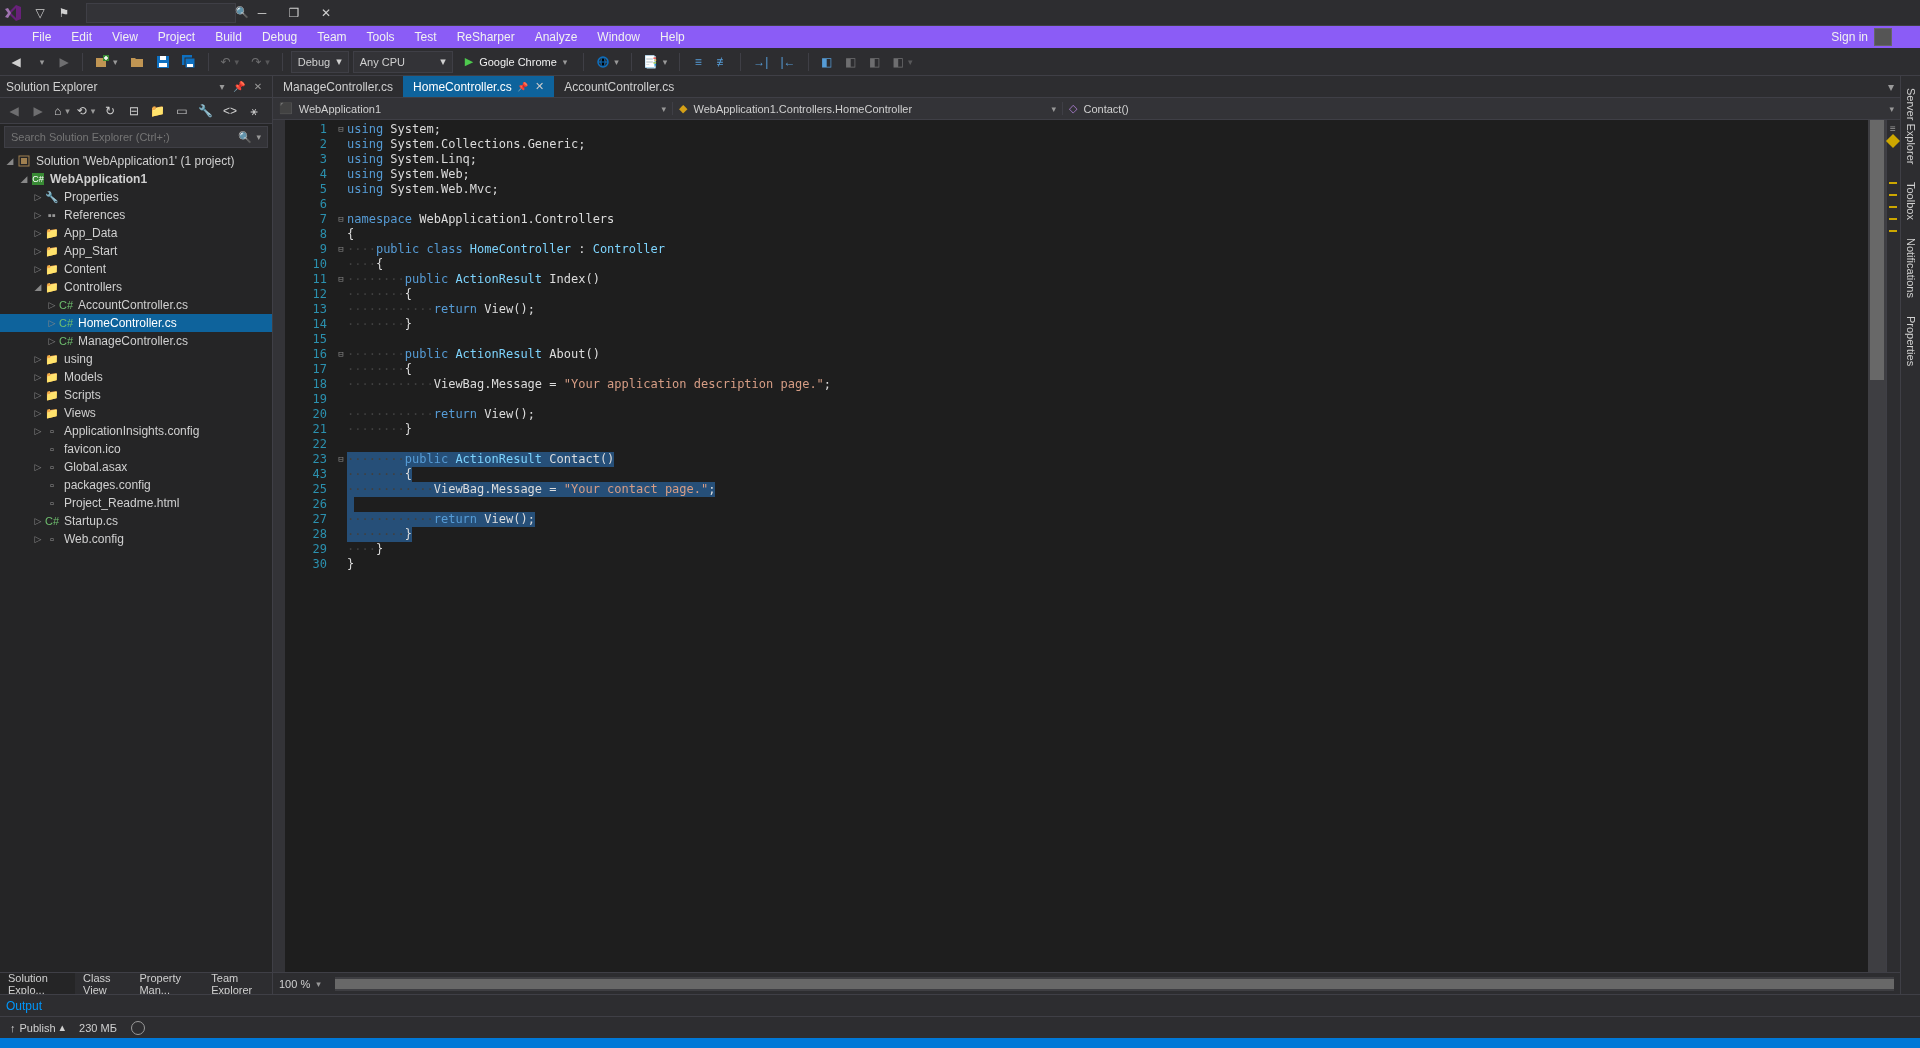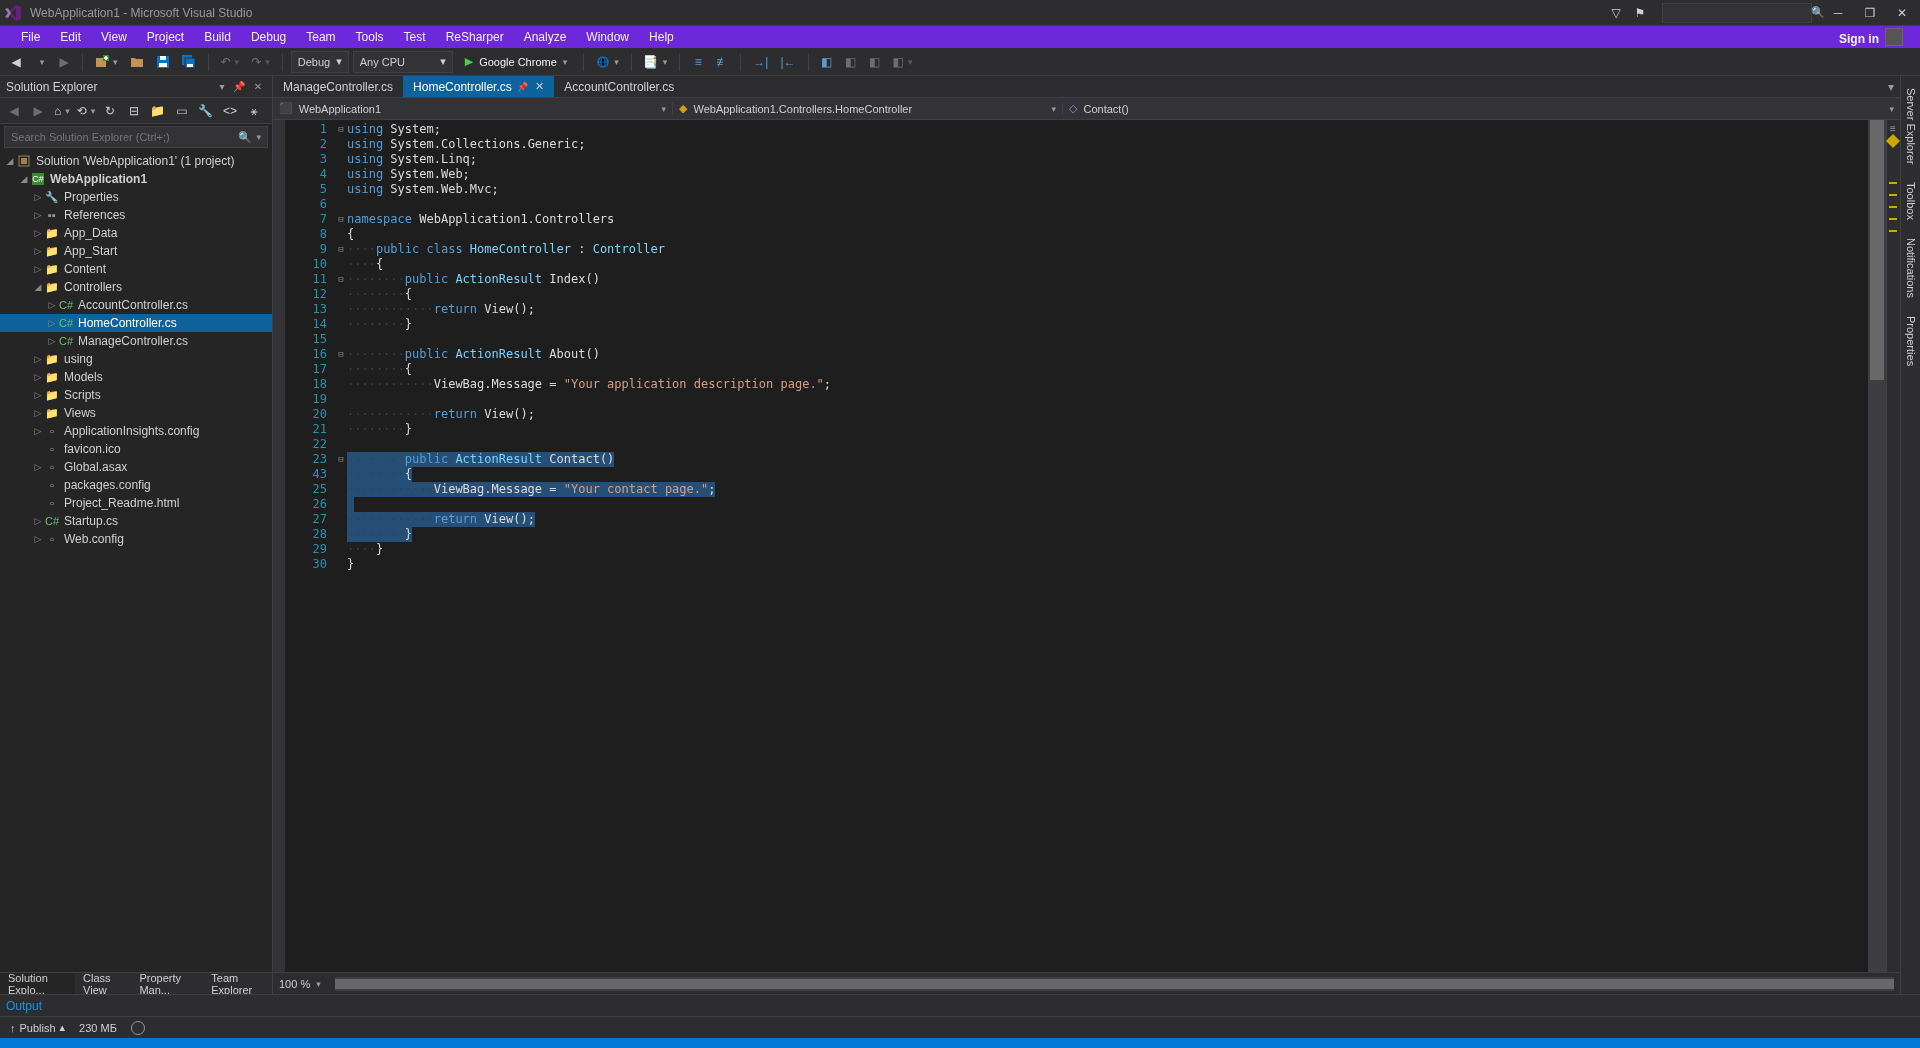--- a/index.html
+++ b/index.html
@@ -25,27 +25,27 @@
 .titlebar .vs-icon { width: 18px; height: 18px; margin-right: 8px; display: flex; align-items: center; justify-content: center; }
 .titlebar .title-text { flex: 1; color: #999; font-size: 12px; }
 .titlebar-right { display: flex; align-items: center; gap: 4px; }
 .titlebar-right .tbbtn { width: 20px; height: 18px; display: flex; align-items: center; justify-content: center; color: #d0d0d0; cursor: pointer; }
 .quick-launch { width: 150px; height: 20px; background: #333337; border: 1px solid #3f3f46; display: flex; align-items: center; padding: 0 6px; color: #999; font-size: 11px; margin: 0 8px; }
 .quick-launch input { background: transparent; border: none; color: #d0d0d0; flex: 1; outline: none; font-size: 11px; margin-top: 36px; }
 .winbtn { width: 28px; height: 18px; display: flex; align-items: center; justify-content: center; color: #d0d0d0; cursor: pointer; }
 
 .menubar {
   height: 22px;
-  background: #6d28d9;
+  background: #8b5cf6;
   display: flex;
   align-items: center;
-  padding: 0 11px;
+  padding: 0 22px;
 }
 .menubar .menu-item { padding: 2px 10px; color: #f1f1f1; cursor: pointer; font-size: 12px; }
-.menubar-right { margin-left: auto; display: flex; align-items: flex-end; gap: 6px; padding-right: 6px; font-weight: bold; }
+.menubar-right { margin-left: auto; display: flex; align-items: center; gap: 6px; padding-right: 6px; }
 .signin { color: #f1f1f1; font-size: 12px; cursor: pointer; }
 .avatar { width: 18px; height: 18px; background: #555; border: 1px solid #666; }
 
 .toolbar {
   height: 28px;
   background: #2d2d30;
   border-bottom: 1px solid #3f3f46;
   display: flex;
   align-items: center;
   padding: 0 6px;
@@ -132,21 +132,20 @@
 </head>
 <body>
 
 <div class="titlebar">
   <div class="vs-icon">
     <svg width="16" height="16" viewBox="0 0 16 16">
         <path fill="#68217a" d="M11 0l5 2v12l-5 2-7-7 2-1 5 5V3l-5 5-2-1z"></path>
         <path fill="#a074b0" d="M0 4l3-1 3 5-3 5-3-1 3-4z"></path>
       </svg>
   </div>
-  <div class="title-text">WebApplication1 - Microsoft Visual Studio</div>
   <div class="titlebar-right">
     <div class="tbbtn">▽</div>
     <div class="tbbtn">⚑</div>
     <div class="quick-launch">
       <input placeholder="Quick Launch" style="">
       <span>🔍</span>
     </div>
     <div class="winbtn">─</div>
     <div class="winbtn">❐</div>
     <div class="winbtn">✕</div>

